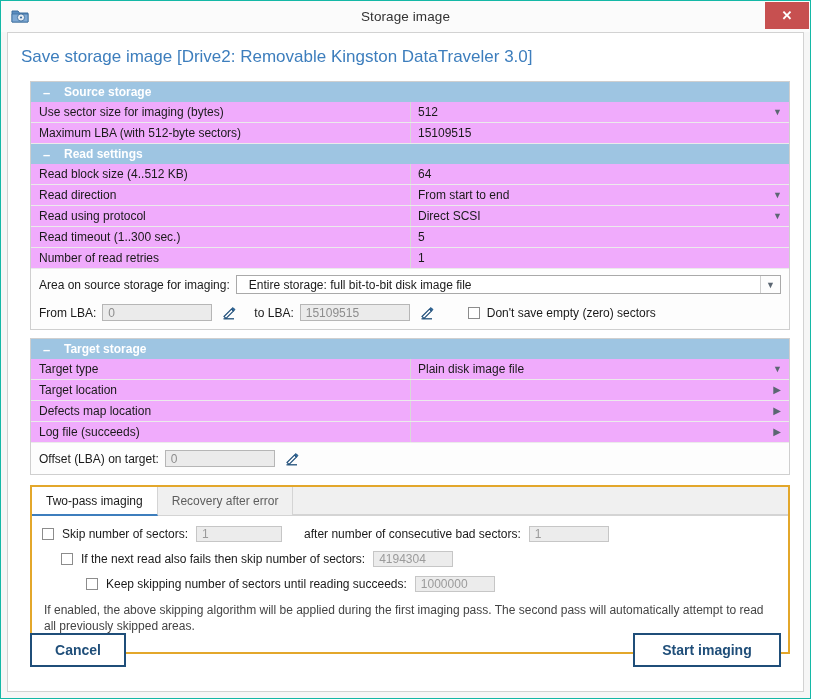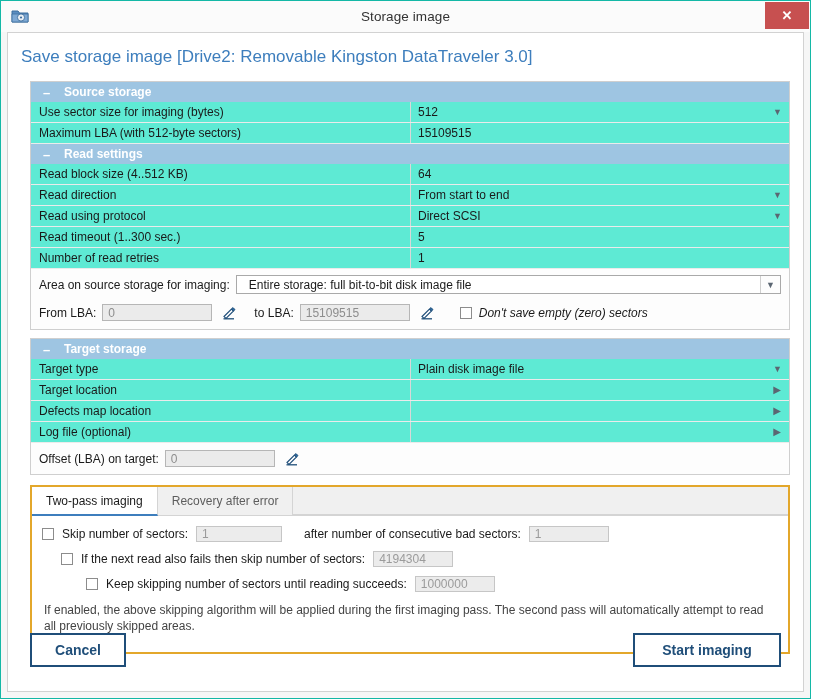--- a/index.html
+++ b/index.html
@@ -70,21 +70,21 @@
     display:flex;align-items:center;
     cursor:pointer;
   }
   .sec-head .minus{
     display:inline-block;width:11px;text-align:center;margin-right:12px;
     font-weight:bold;font-size:13px;line-height:13px;
   }
   .row{
     display:flex;height:20px;align-items:stretch;
     border-bottom:1px solid #ebebeb;
-    background:#5eead4;
+    background:#f0abfc;
   }
   .row:last-child{border-bottom:none;}
   .row .lab{
     width:380px;flex:0 0 380px;
     padding-left:8px;
     display:flex;align-items:center;
     border-right:1px solid #d8d8d8;
     box-sizing:border-box;
     font-size:12px;color:#1a1a1a;
   }
@@ -303,21 +303,21 @@
           </span>
           <span class="flabel" style="margin-left:8px;">to LBA:</span>
           <span class="txtbox">15109515</span>
           <span class="pencil">
             <svg width="16" height="14" viewBox="0 0 16 14">
               <path d="M3 10.5 L10.5 3 L12.5 5 L5 12.5 Z" fill="#ffffff" stroke="#1f4e79" stroke-width="1.1"></path>
               <path d="M10.5 3 L12 1.6 L14 3.6 L12.5 5 Z" fill="#2f6ea5" stroke="#1f4e79" stroke-width="1"></path>
               <path d="M2.5 12.8 L13 12.8" stroke="#1f4e79" stroke-width="1.3"></path>
             </svg>
           </span>
-          <span class="cbwrap" style="margin-left:16px;font-style:italic;">
+          <span class="cbwrap" style="margin-left:24px;">
             <span class="cbox"></span>
             <span class="flabel">Don't save empty (zero) sectors</span>
           </span>
         </div>
       </div>
 
       <div class="group">
         <div class="sec-head">
           <span class="minus">–</span>
           <span>Target storage</span>
@@ -341,21 +341,21 @@
 
         <div class="row">
           <div class="lab">Defects map location</div>
           <div class="val">
             <span></span>
             <span class="arrow">▶</span>
           </div>
         </div>
 
         <div class="row">
-          <div class="lab">Log file (optional)</div>
+          <div class="lab">Log file (succeeds)</div>
           <div class="val">
             <span></span>
             <span class="arrow">▶</span>
           </div>
         </div>
 
         <div class="freerow">
           <span class="flabel">Offset (LBA) on target:</span>
           <span class="txtbox">0</span>
           <span class="pencil">

